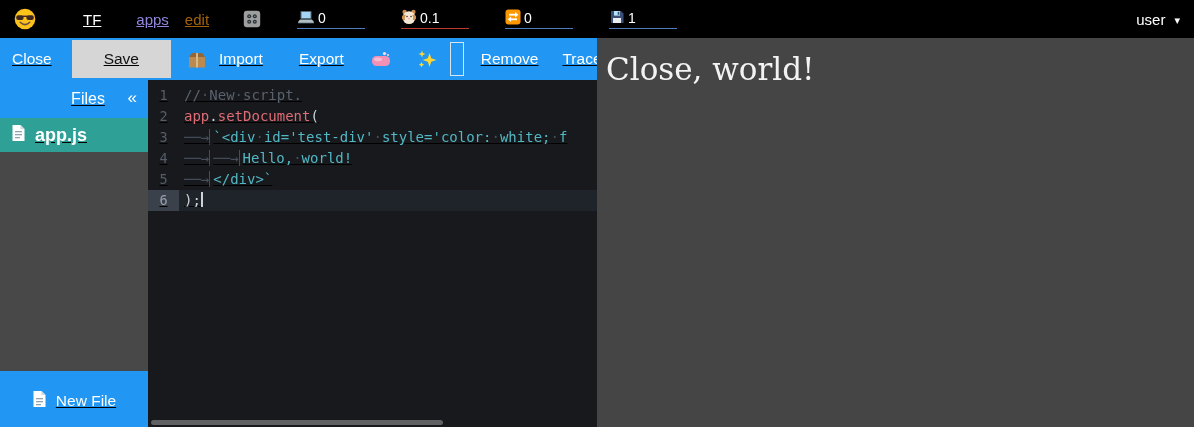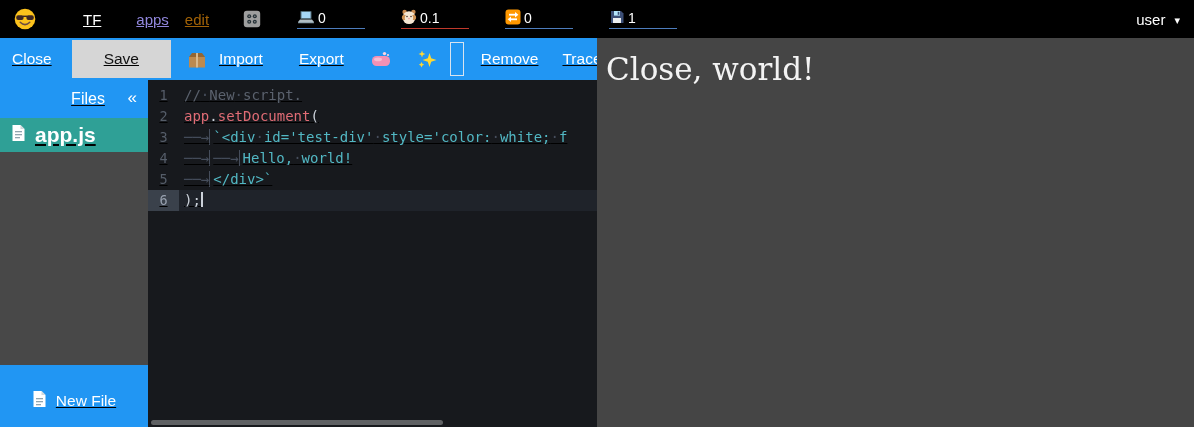--- a/index.html
+++ b/index.html
@@ -53,25 +53,25 @@
   .tb-btn.delete { margin-left:5px; }
 
   
   .sidebar { width:148px; flex:none; display:flex; flex-direction:column; background:#484848; }
   .sb-header {
     height:38px; background:#2196f3; color:#fff; font-size:16px; flex:none;
     display:flex; align-items:center; justify-content:center; position:relative;padding-left:28px;
   }
   .sb-collapse { position:absolute; right:11px; top:50%; transform:translateY(-54%); font-size:17px; cursor:pointer; }
   .file-row {
-    height:34px; background:#2fa096; color:#fff; font-weight:bold; font-size:21px;
+    height:34px; background:#2fa096; color:#fff; font-weight:bold; font-size:18px;
     display:flex; align-items:center; padding-left:11px; gap:9px; cursor:pointer; flex:none;
   }
   .sb-filler { flex:1; }
-  .sb-footer { background:#2196f3; padding:21px 0 5px; flex:none; }
+  .sb-footer { background:#2196f3; padding:15px 0 5px; flex:none; }
   .sb-action {
     height:30px; margin-bottom:6px; display:flex; align-items:center; justify-content:center;
     gap:9px; color:#fff; font-size:15.5px; cursor:pointer;
   }
 
   
   .editor {
     flex:1; background:#17191d; position:relative; overflow:hidden;
     padding-top:5px; cursor:text;
   }

